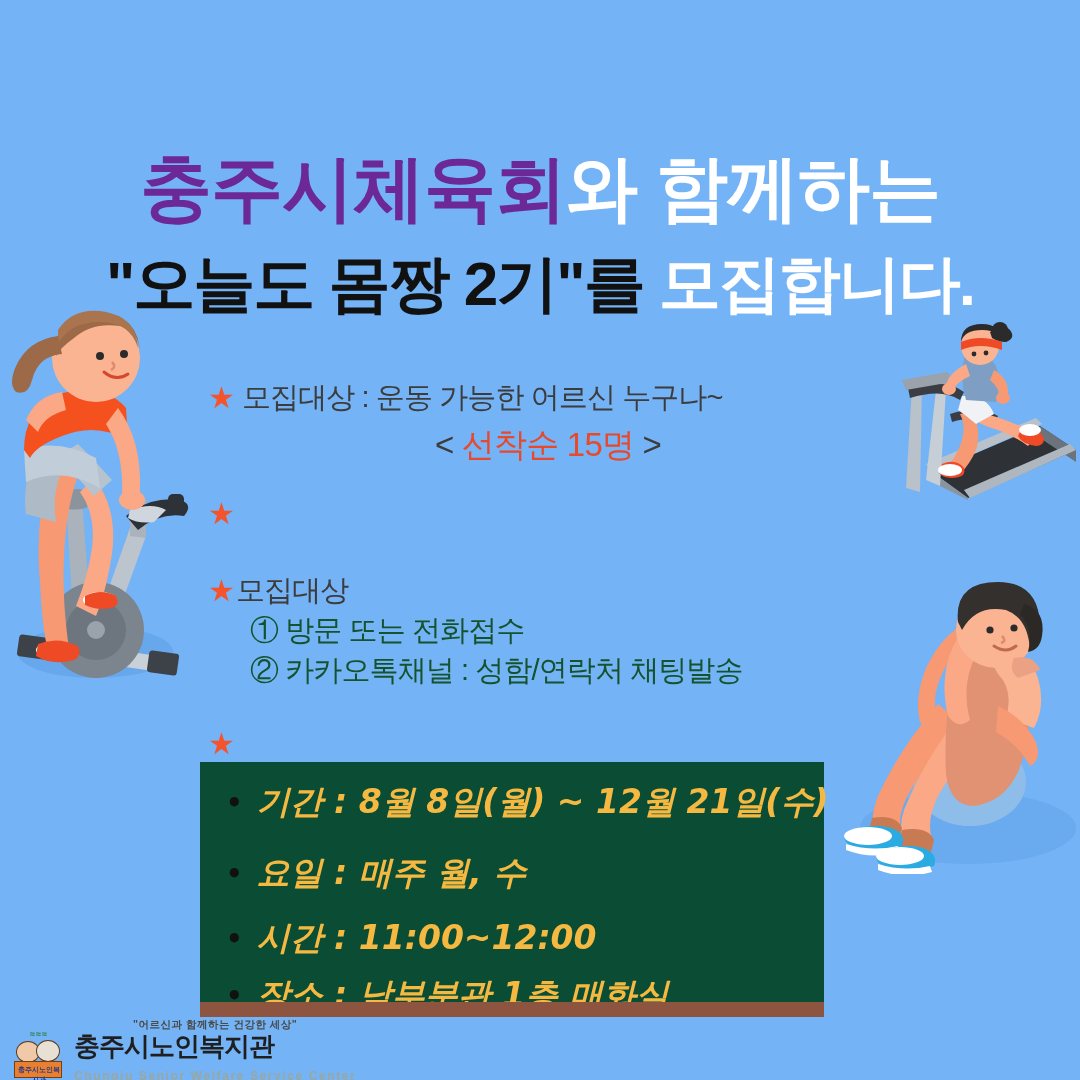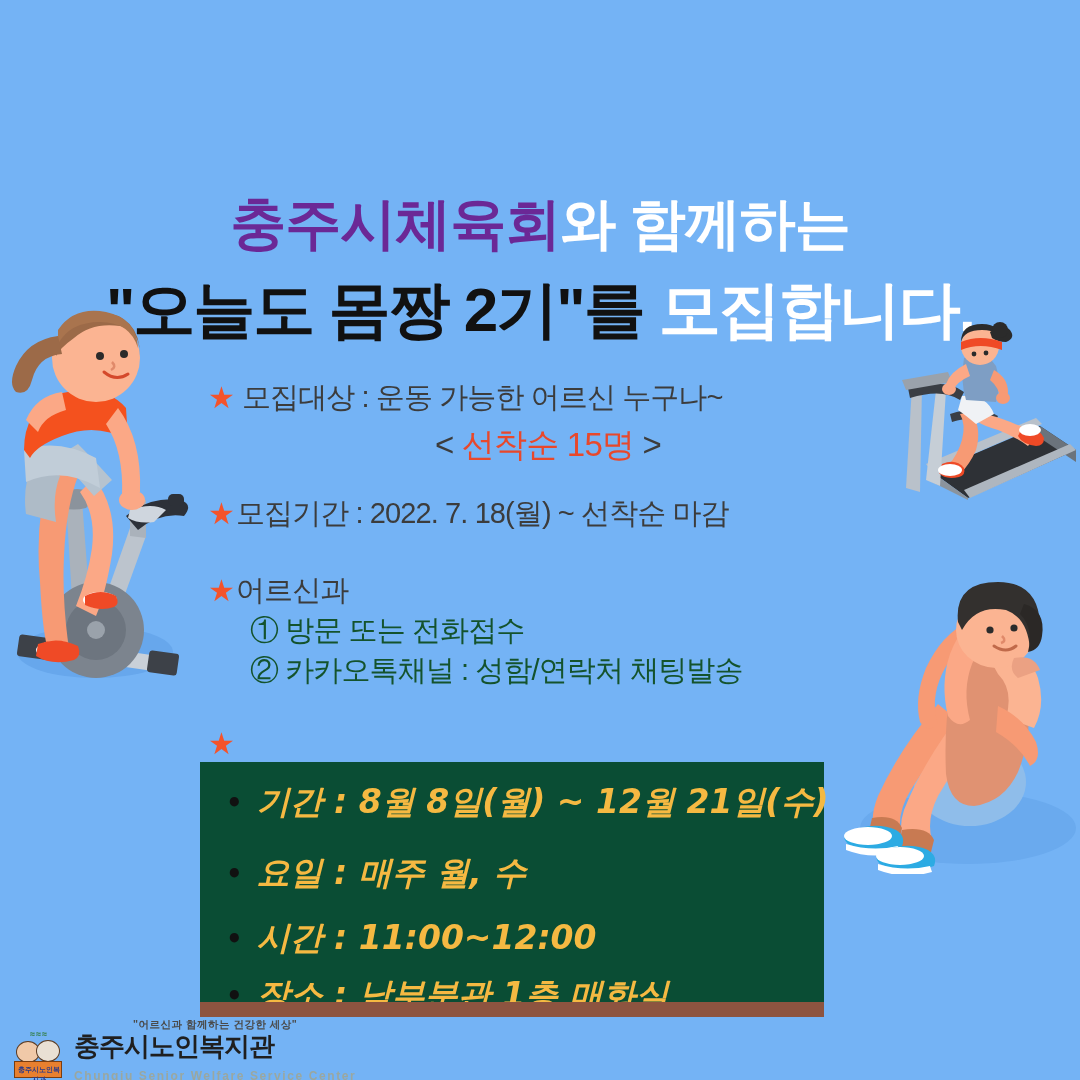--- a/index.html
+++ b/index.html
@@ -10,22 +10,22 @@
     position:relative;
     overflow:hidden;
   }
 
   
   .title-block{
     position:absolute; left:0; top:150px; width:1080px;
     text-align:center;
   }
   .title-line1{
-    font-size:56px; font-weight:bold; letter-spacing:-1px;
-    line-height:1.08; white-space:nowrap;margin-top:44px;
+    font-size:72px; font-weight:bold; letter-spacing:-1px;
+    line-height:1.08; white-space:nowrap;
   }
   .title-line2{
     font-size:62px; font-weight:bold; letter-spacing:-2px;
     line-height:1.15; white-space:nowrap; margin-top:20px;
   }
   .t-purple{ color:#6b2896; }
   .t-white { color:#ffffff; }
   .t-black { color:#111111; }
 
   
@@ -158,28 +158,27 @@
   </div>
 
   <div class="center-line">
     <span>&lt; </span><span class="hi-red">선착순 15명</span><span> &gt;</span>
   </div>
 
   <div class="gap-sm"></div>
 
   <div class="row">
     <span class="star tight">★</span>
-    <span>모집기간 : 2022. 7. 18(월) ~ 선착순 마감</span>
   </div>
 
   <div class="gap-lg"></div>
 
   <div class="row">
     <span class="star tight">★</span>
-    <span>어르신과</span>
+    <span>모집대상</span>
   </div>
   <div class="sub">① 방문 또는 전화접수</div>
   <div class="sub">② 카카오톡채널 : 성함/연락처 채팅발송</div>
 
   <div class="gap-md"></div>
 
   <div class="row">
     <span class="star tight">★</span>
   </div>
 </div>

